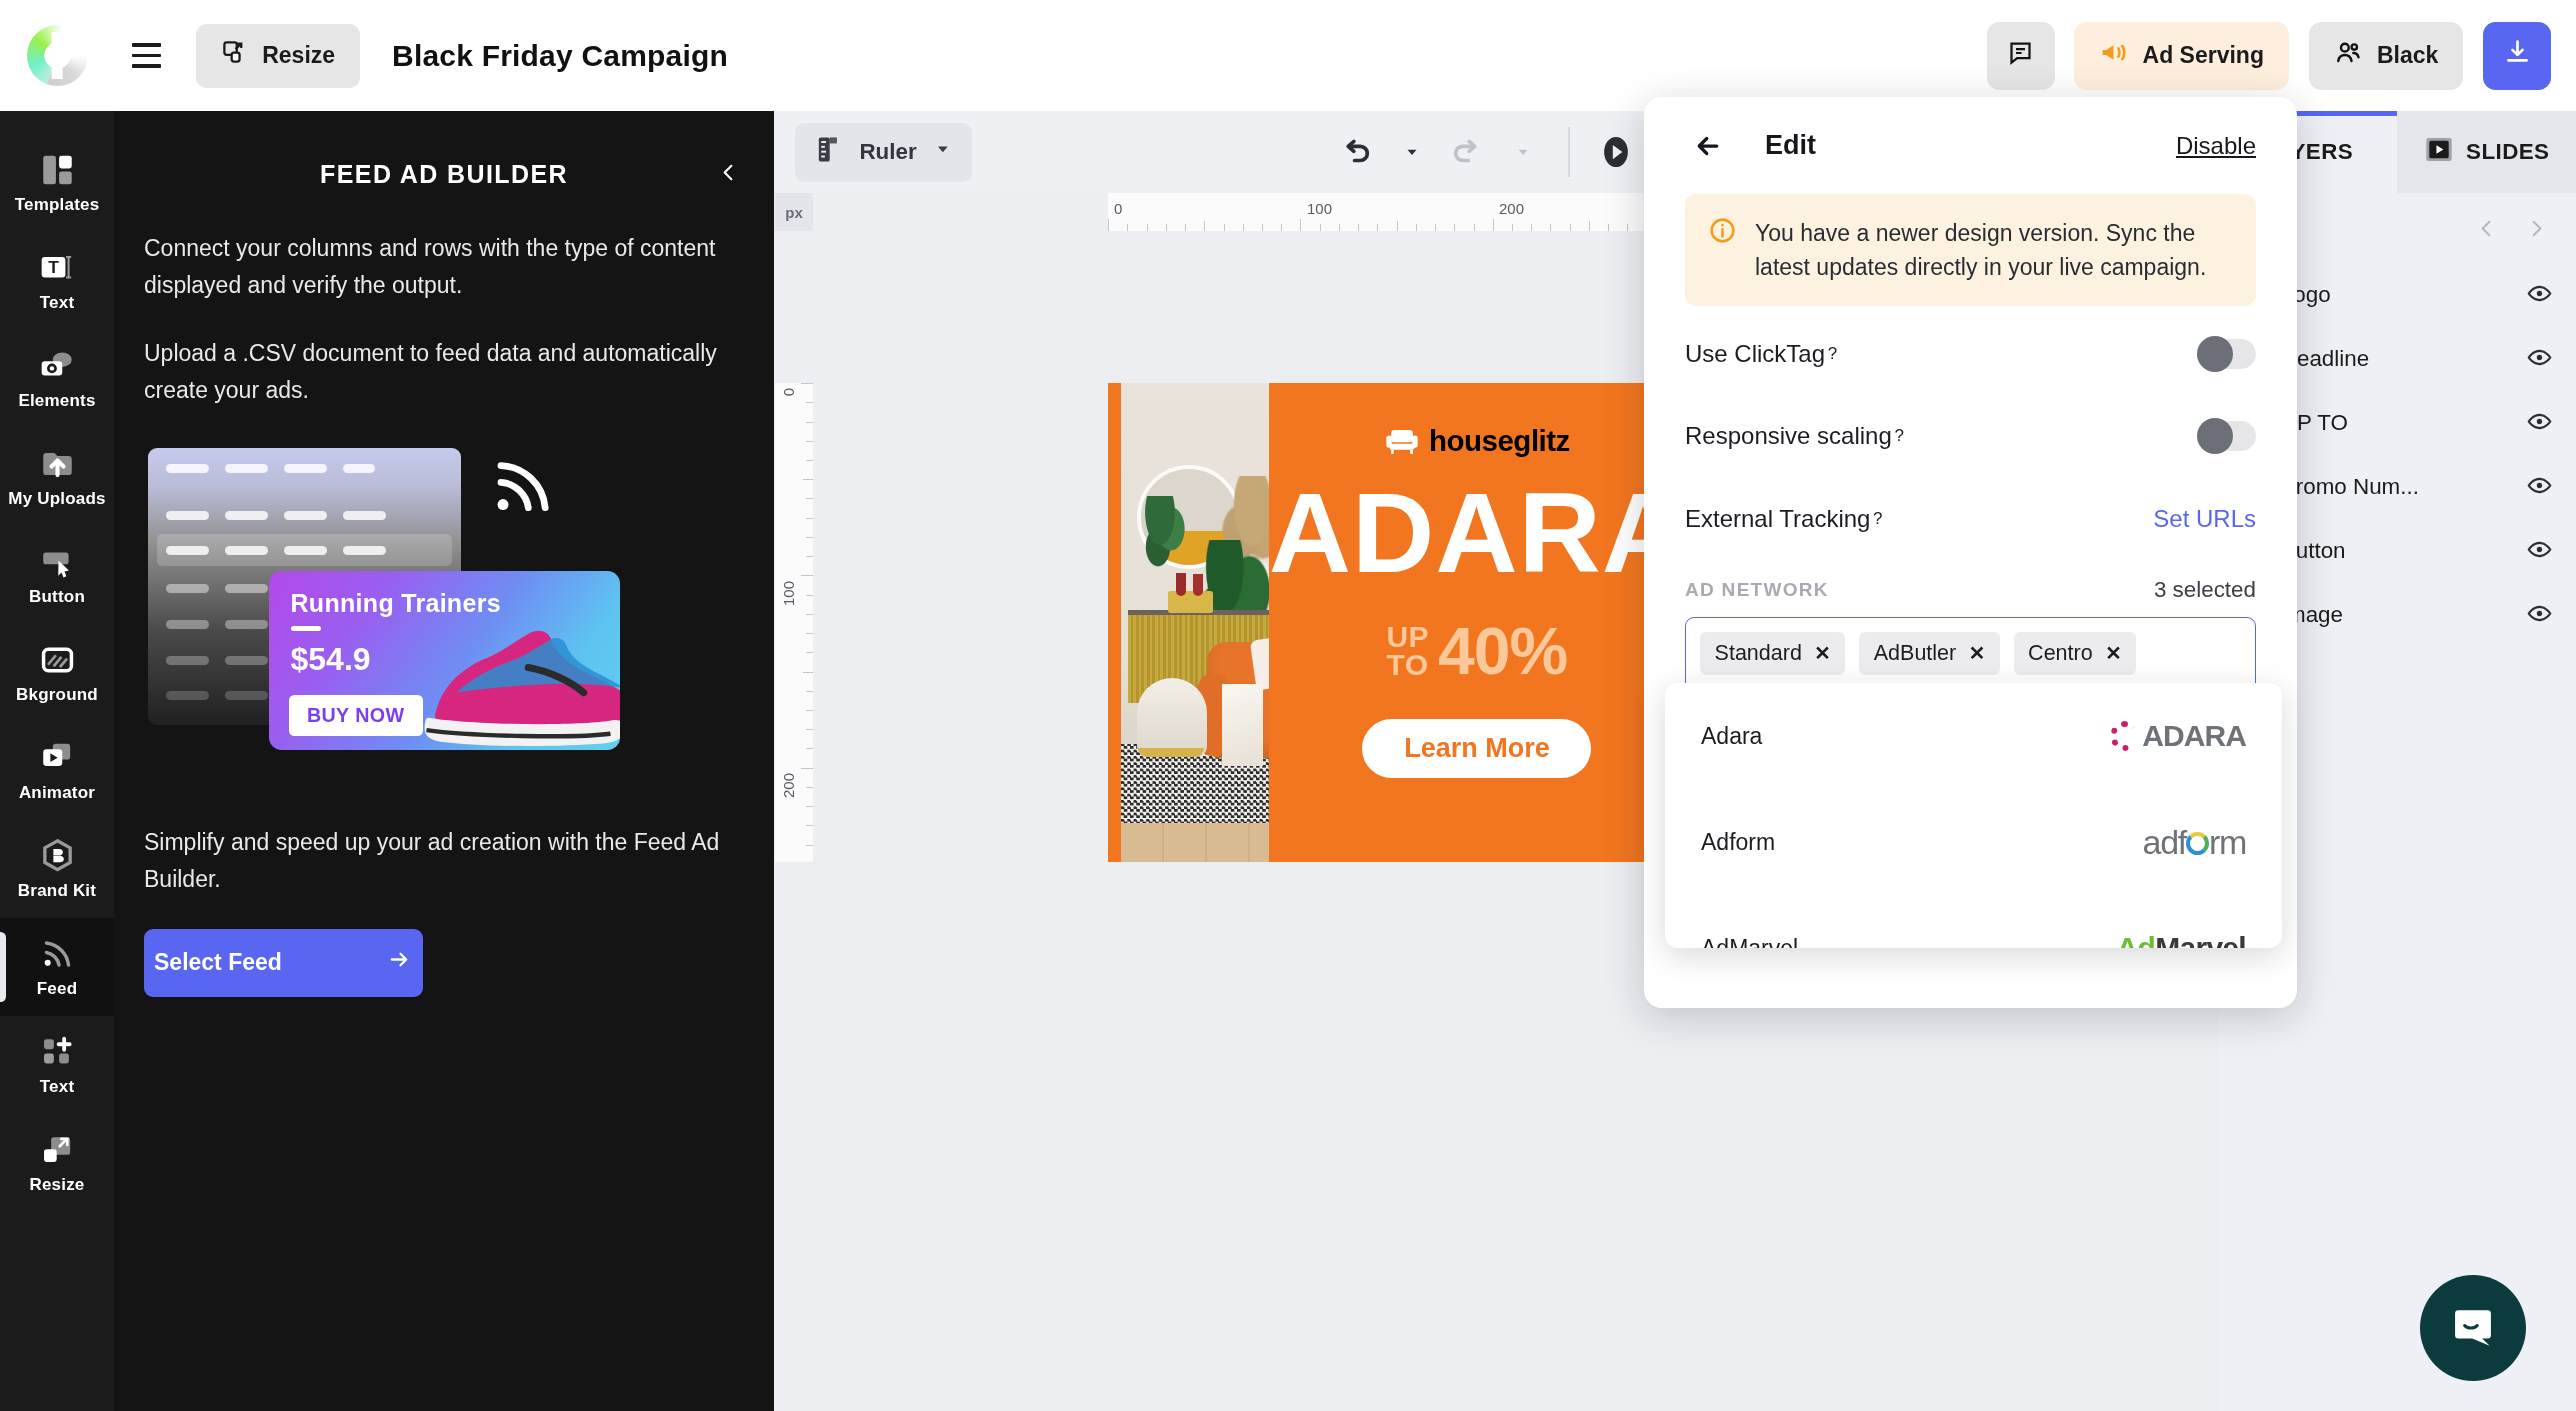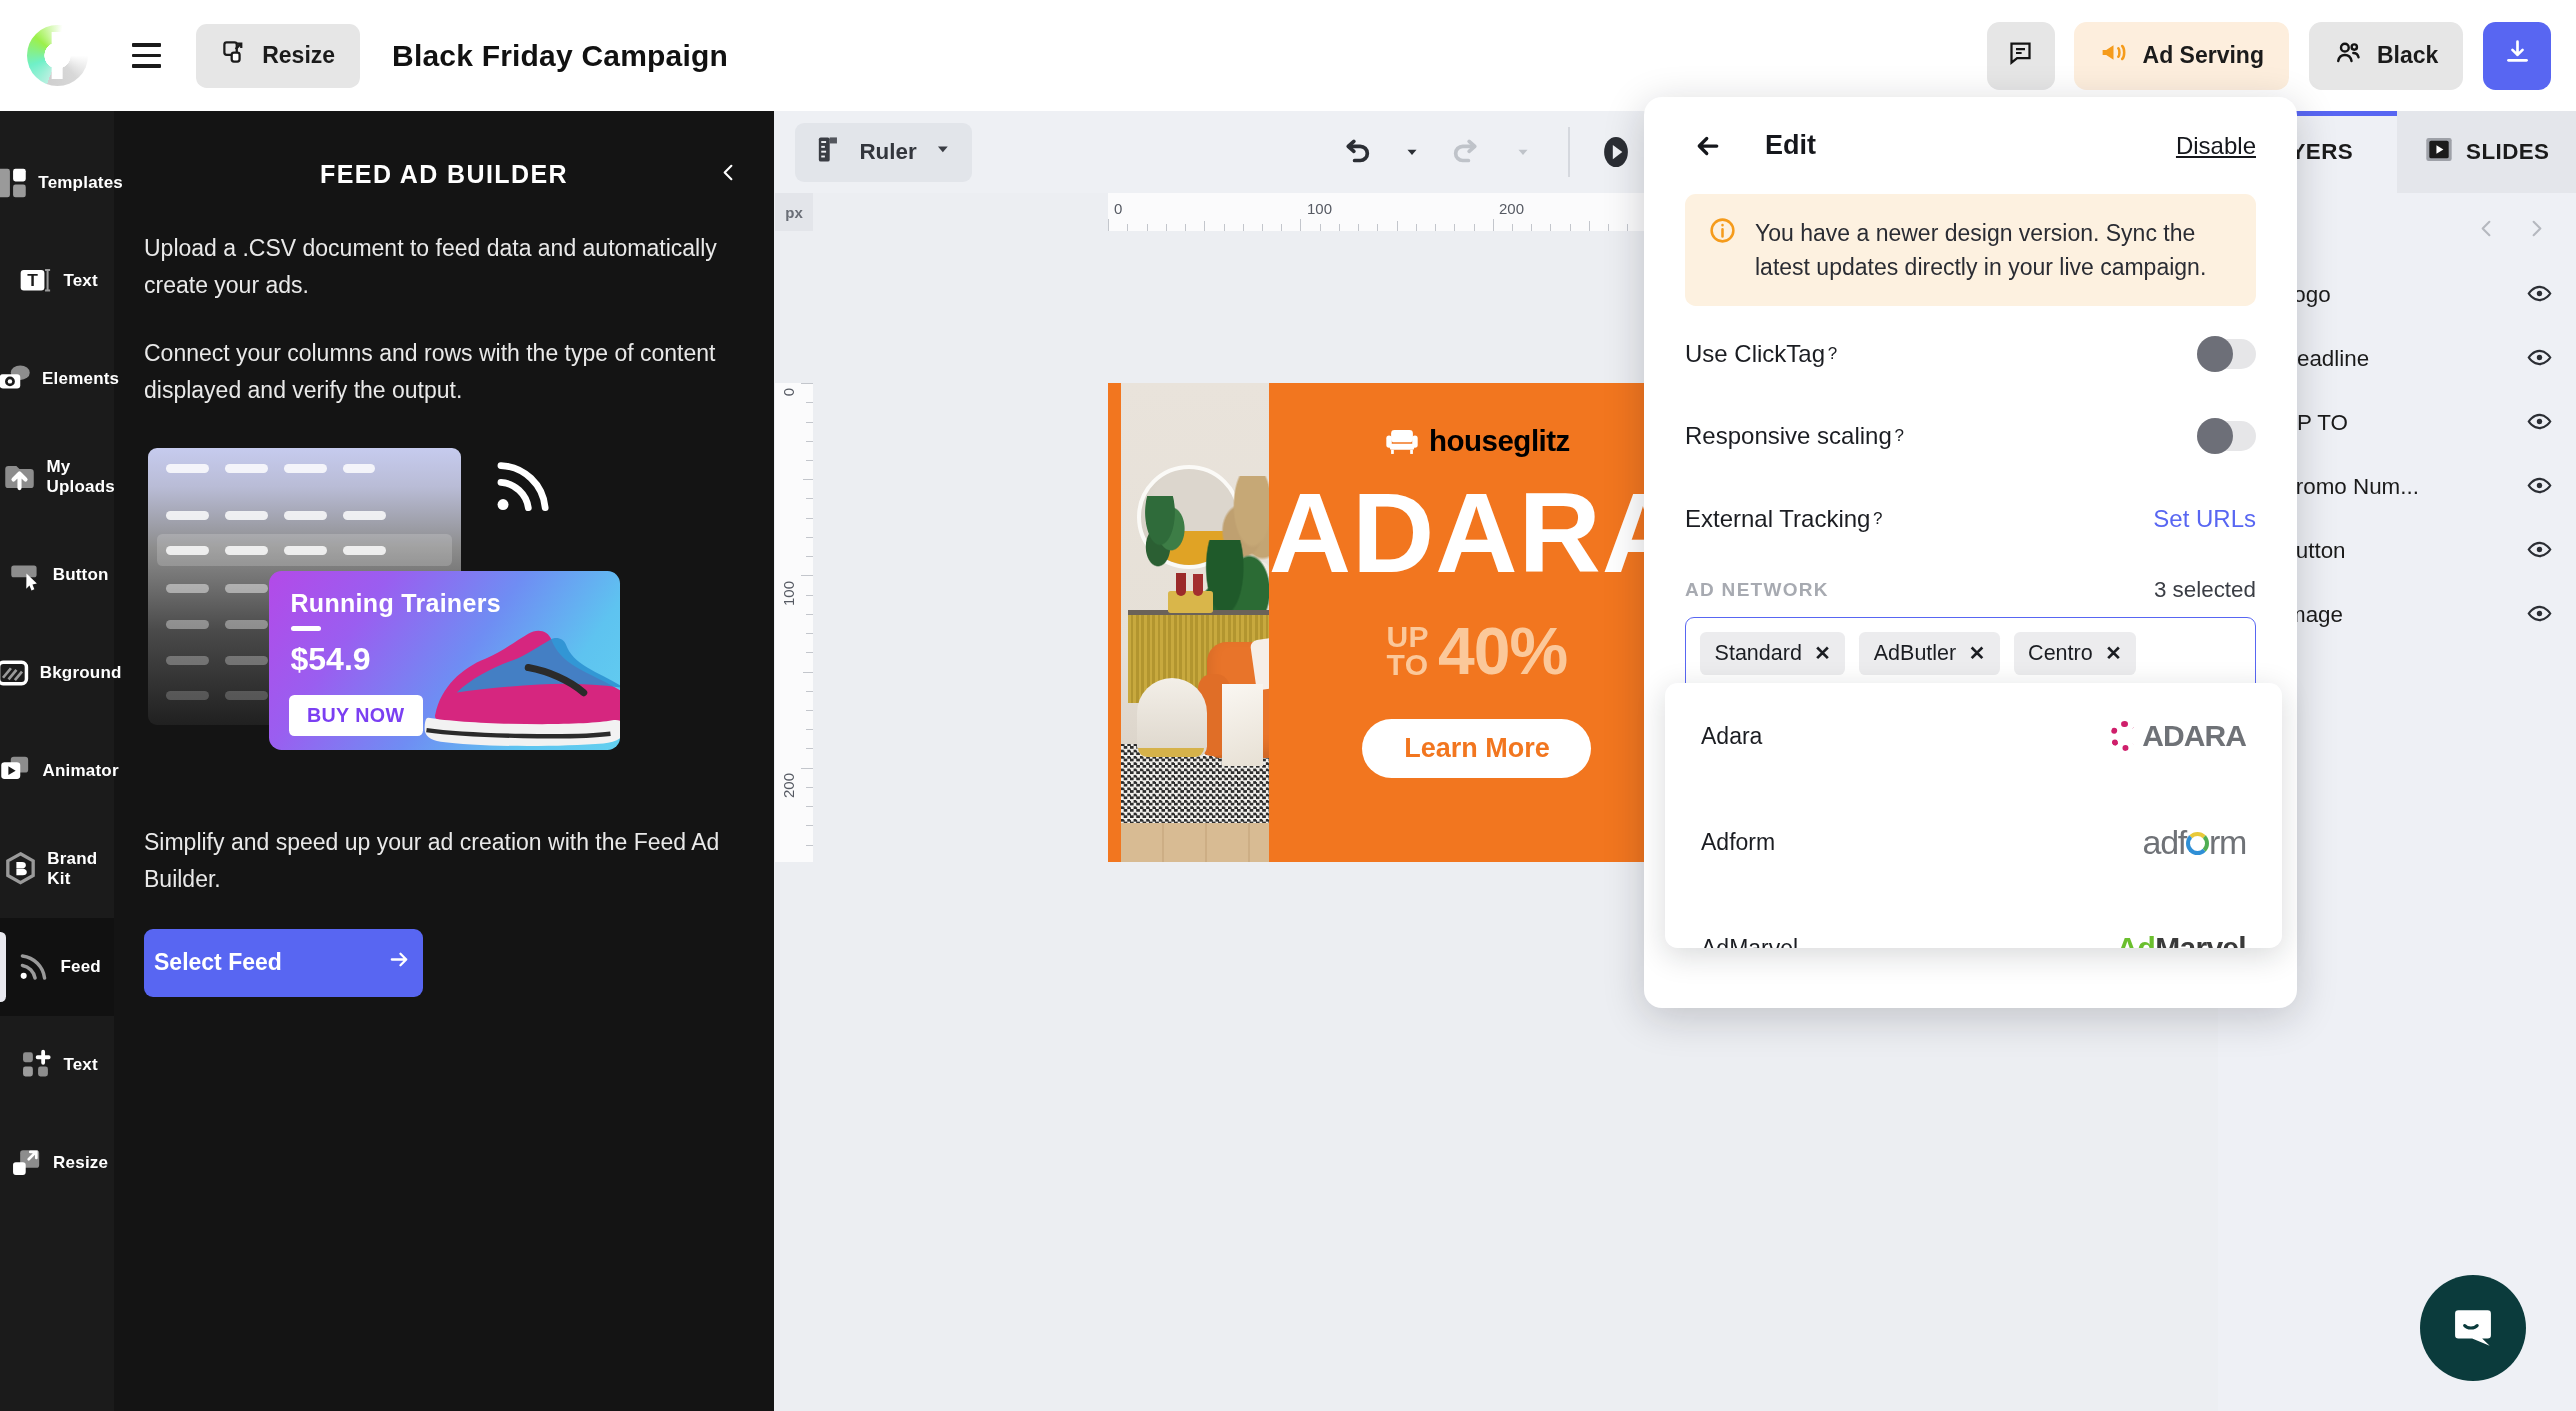--- a/index.html
+++ b/index.html
@@ -66,21 +66,21 @@
 
   
   .rail {
     position: absolute; top: 111px; left: 0;
     width: 114px; height: 1301px;
     background: #1b1b1b; z-index: 30;
     padding-top: 23px;
   }
   .rail-item {
     width: 114px; height: 98px;
-    display: flex; flex-direction: row; align-items: center; justify-content: center;
+    display: flex; flex-direction: column; align-items: center; justify-content: center;
     gap: 6.3px; cursor: pointer; position: relative;
   }
   .rail-item.active { background: #111111; }
   .rail-item.active::before {
     content: ""; position: absolute; left: 0; top: 14.3px;
     width: 6.3px; height: 70px; background: #e9e9ef; border-radius: 0 5.4px 5.4px 0;
   }
   .rail-label { font-size: 17px; font-weight: 700; color: #ffffff; letter-spacing: 0.2px; }
   .rail-ico { width: 41px; height: 38px; display: block; }
 
@@ -549,22 +549,22 @@
   <div class="feed-head">
     <h2>FEED AD BUILDER</h2>
     <div class="feed-collapse">
       <svg width="23" height="23" viewBox="0 0 24 24" fill="none" stroke="#ffffff" stroke-width="2.2" stroke-linecap="round" stroke-linejoin="round">
           <path d="M15 5l-7 7 7 7"></path>
         </svg>
     </div>
   </div>
 
   <div class="feed-body">
+    <p class="feed-p">Connect your columns and rows with the type of content displayed and verify the output.</p>
     <p class="feed-p">Upload a .CSV document to feed data and automatically create your ads.</p>
-    <p class="feed-p">Connect your columns and rows with the type of content displayed and verify the output.</p>
 
     <div class="feed-illus">
       <div class="illus-table">
         <div class="illus-row" style="top:16px">
             <i></i>
             <i></i>
             <i></i>
             <i style="width:32px"></i>
           </div>
         <div class="illus-row" style="top:63px">

